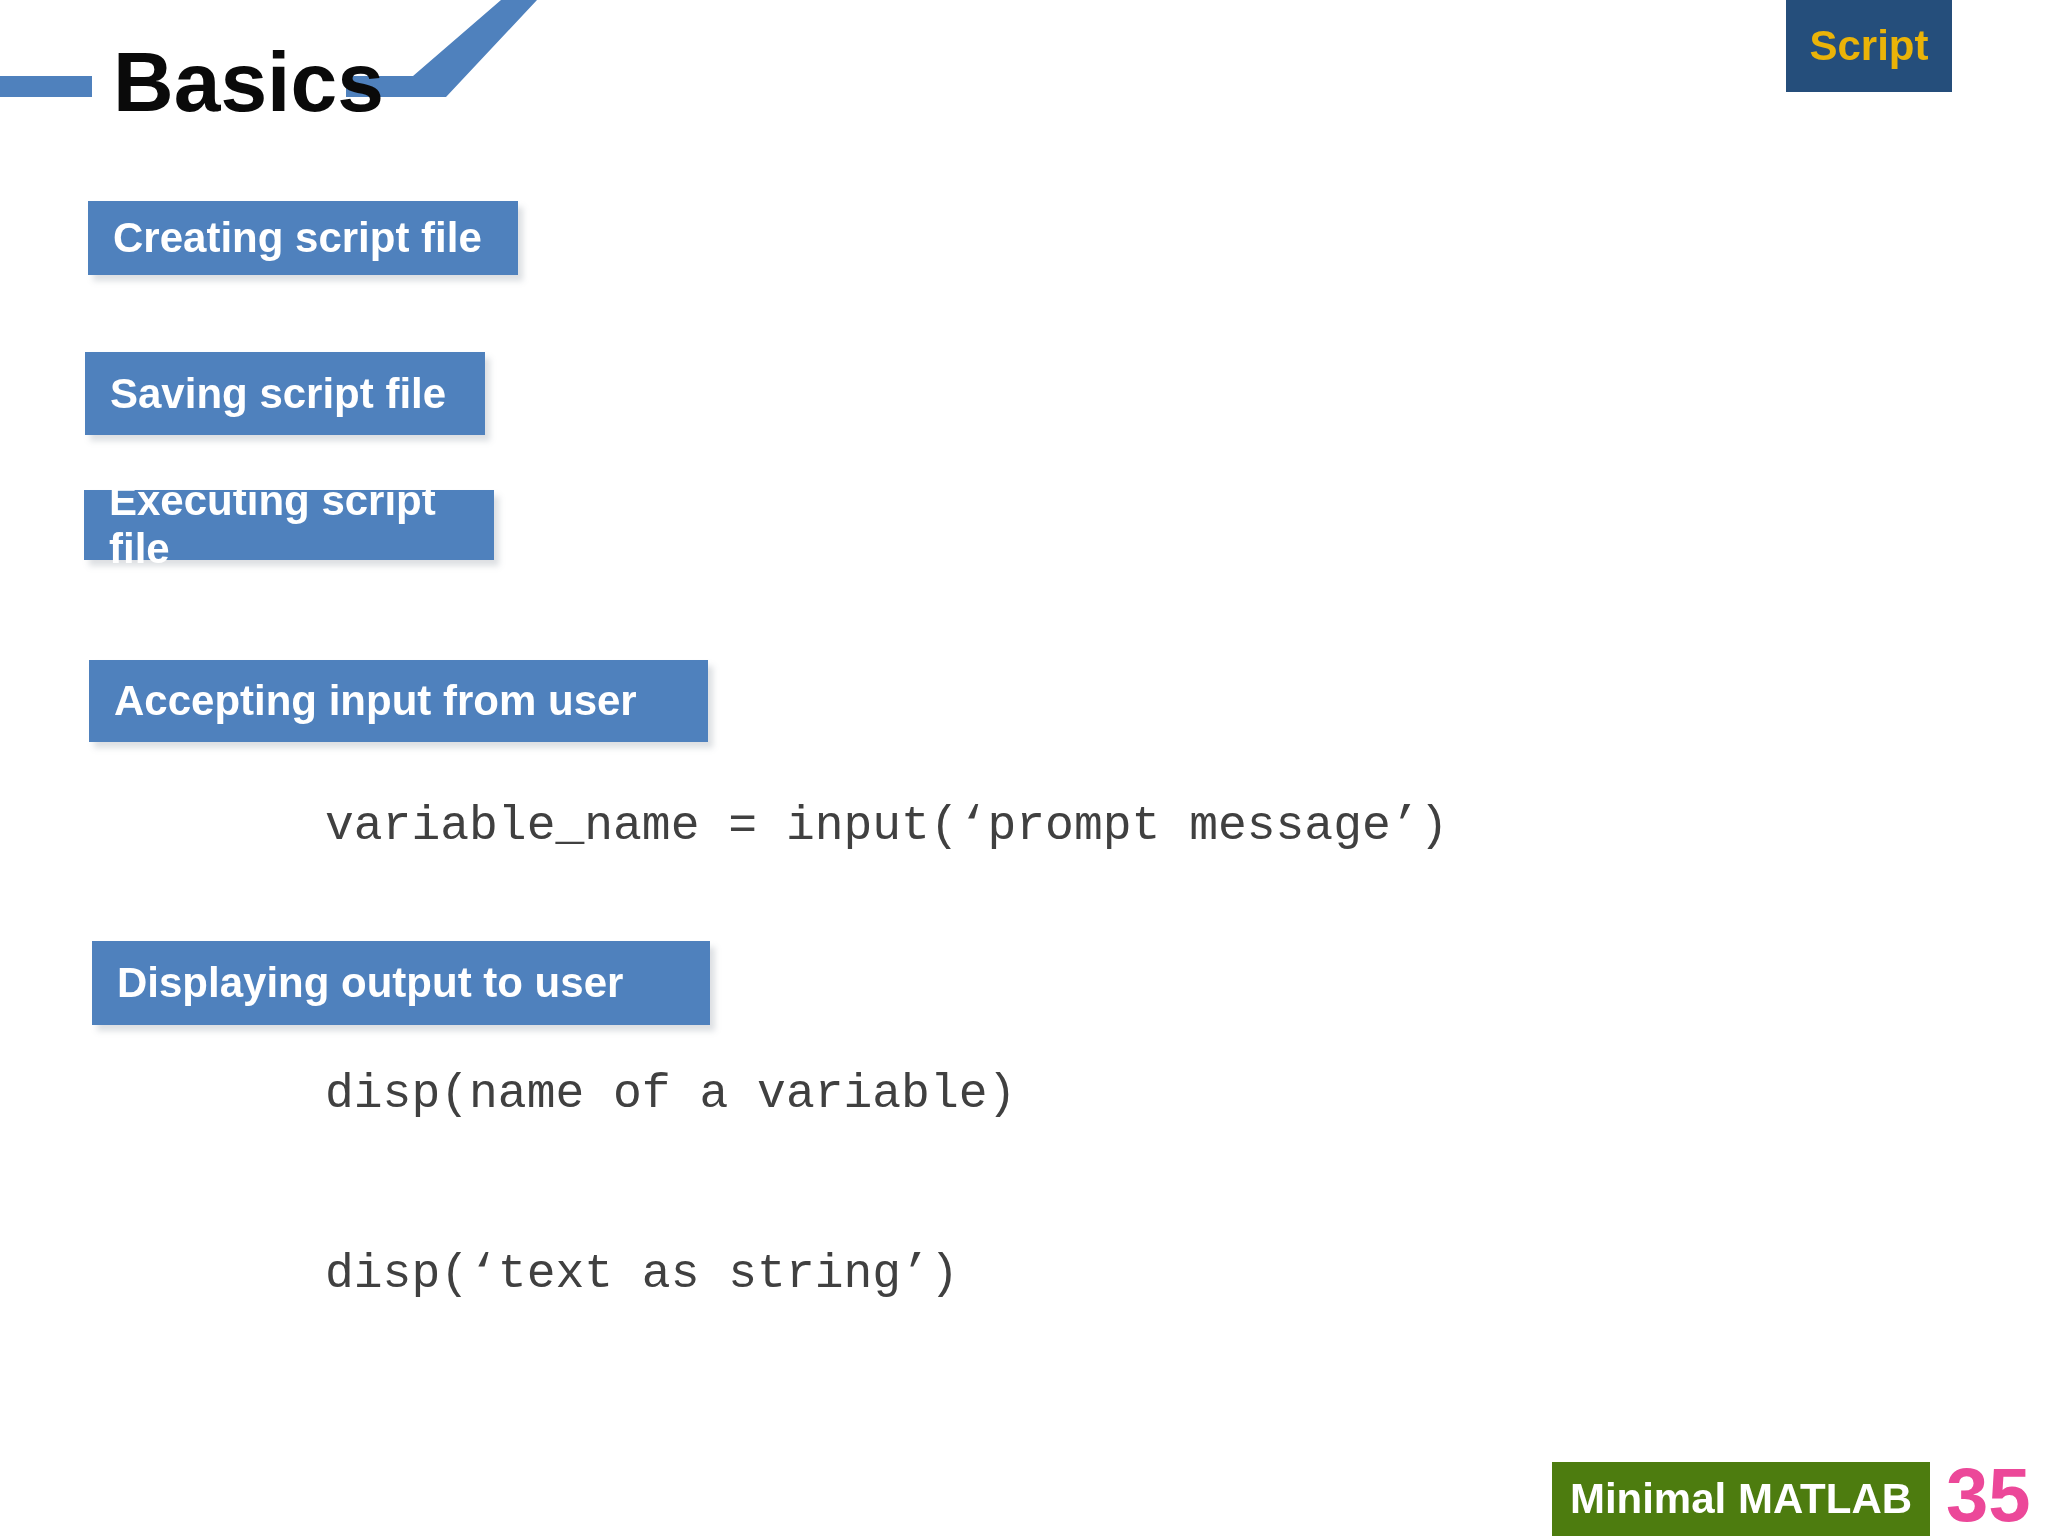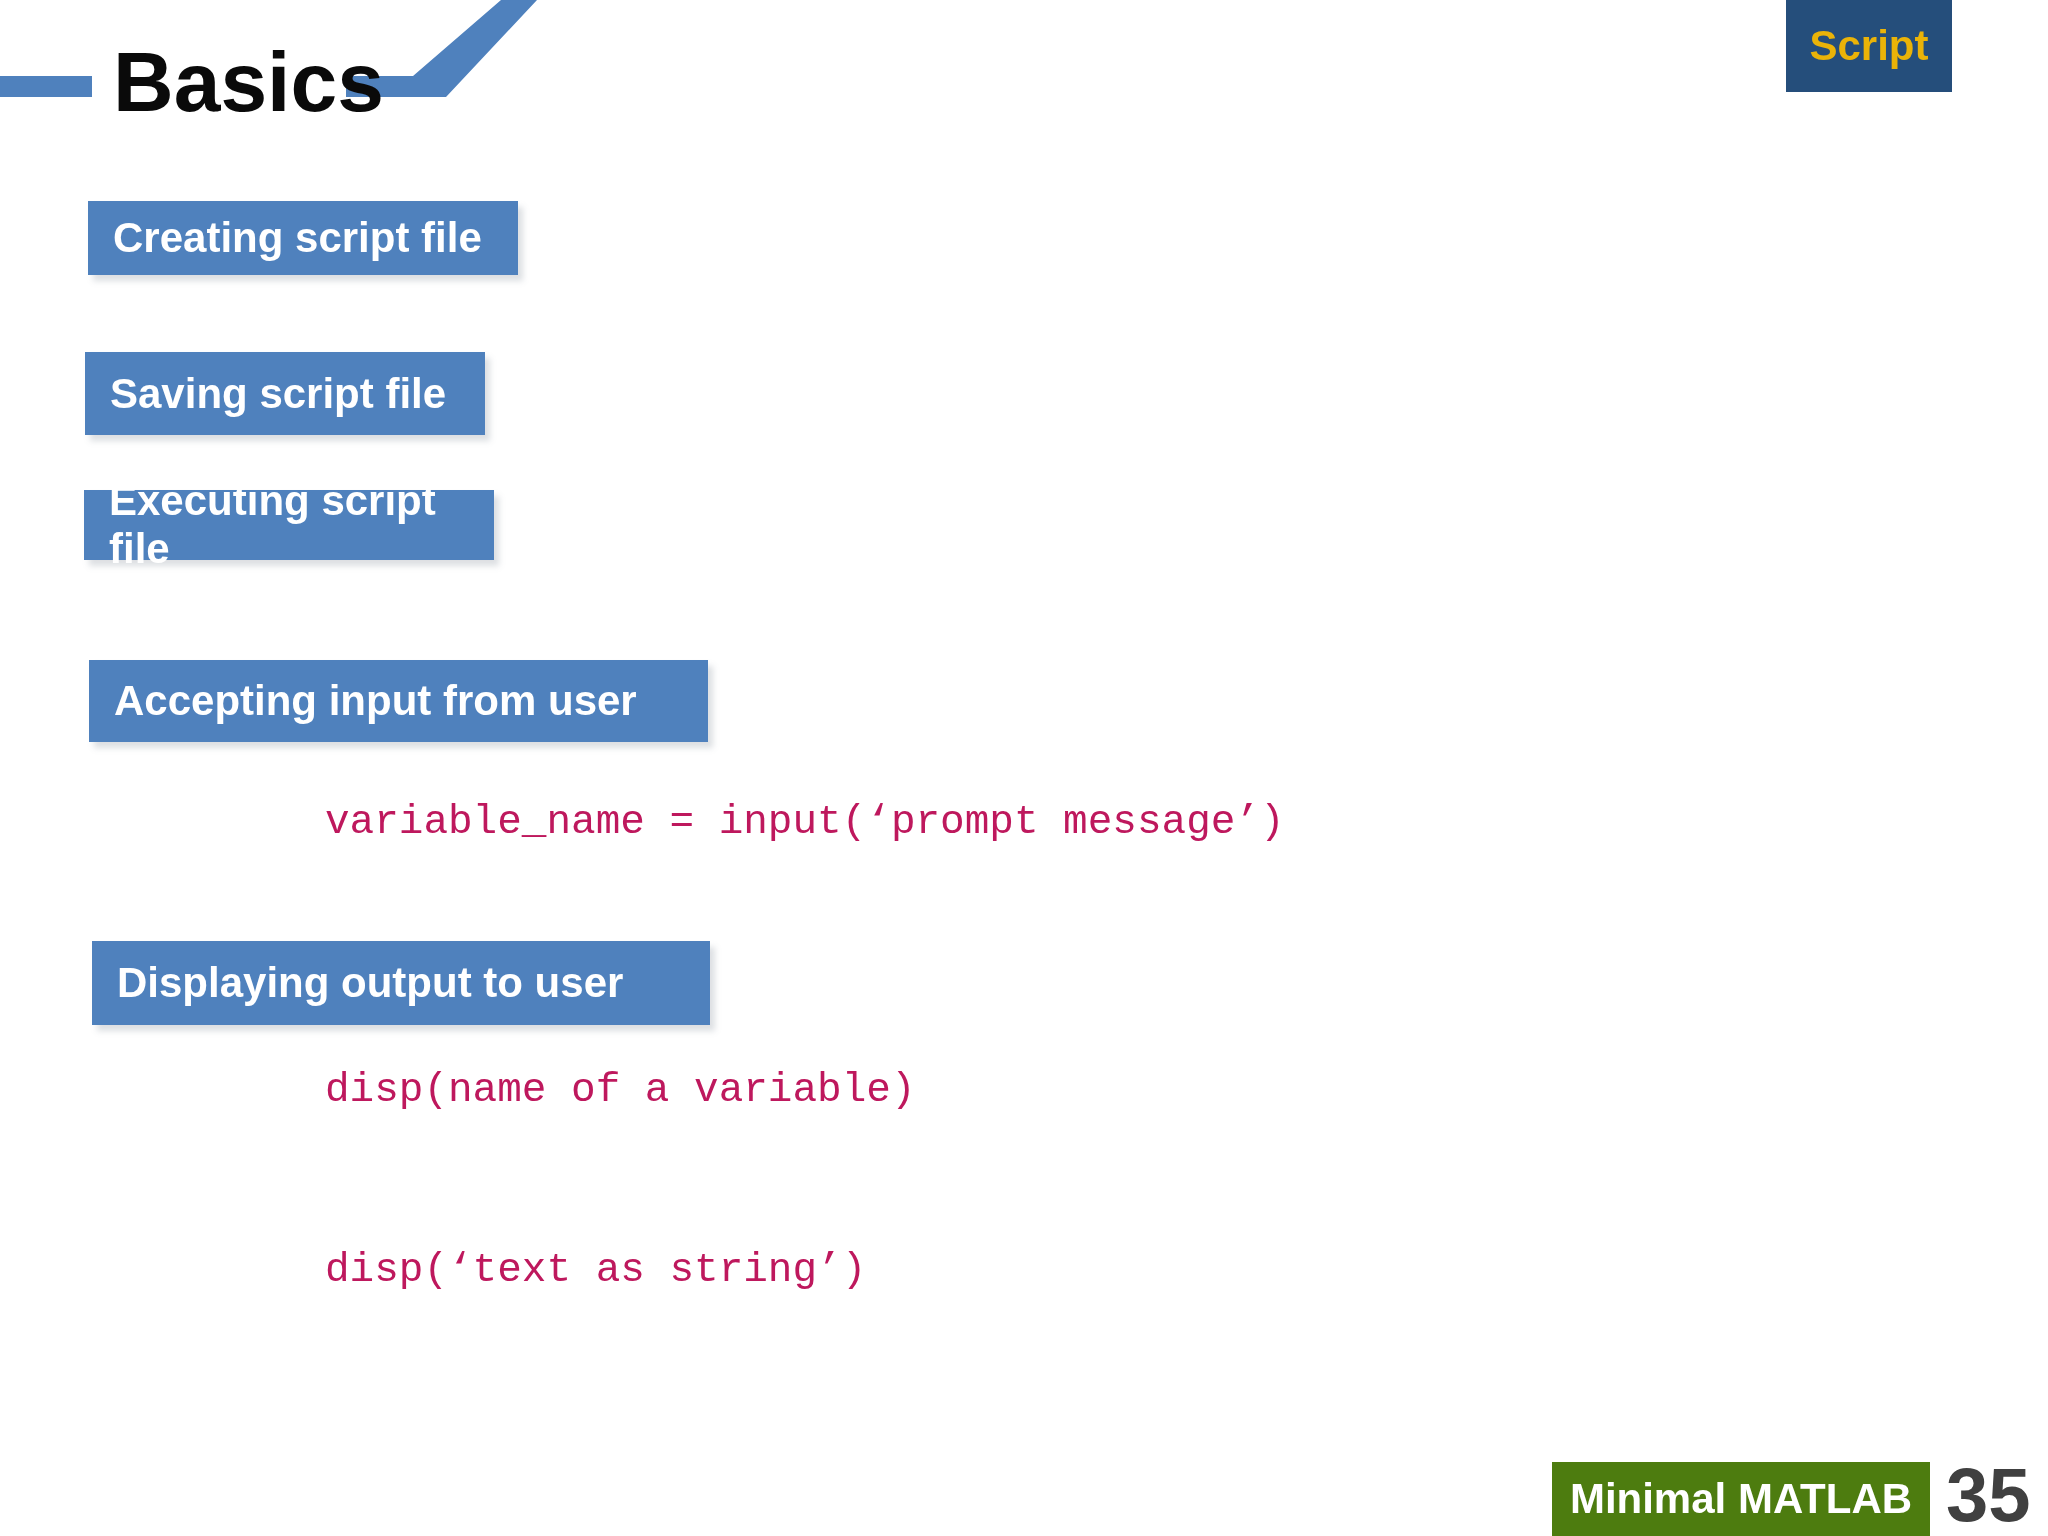--- a/index.html
+++ b/index.html
@@ -67,23 +67,23 @@
   .topic-box-2 { left: 85px; top: 352px; width: 400px; height: 83px; }
   .topic-box-3 { left: 84px; top: 490px; width: 410px; height: 70px; }
   .topic-box-4 { left: 89px; top: 660px; width: 619px; height: 82px; }
   .topic-box-5 { left: 92px; top: 941px; width: 618px; height: 84px; }
 
   
   .code-line {
     position: absolute;
     left: 325px;
     font-family: "Liberation Mono", monospace;
-    font-size: 41px;
+    font-size: 48px;
     font-weight: 400;
-    color: #be185d;
+    color: #404040;
     white-space: pre;
     line-height: 1;
   }
   .code-line-1 { top: 802px; }
   .code-line-2 { top: 1070px; }
   .code-line-3 { top: 1250px; }
 
   
   .footer-badge {
     position: absolute;
@@ -98,21 +98,21 @@
     display: flex;
     align-items: center;
     justify-content: center;
   }
   .page-number {
     position: absolute;
     left: 1946px;
     top: 1454px;
     width: 100px;
     height: 80px;
-    color: #404040;
+    color: #ec4899;
     font-size: 76px;
     font-weight: 700;
     display: flex;
     align-items: center;
     justify-content: flex-start;
   }
 </style>
 </head>
 <body>
 

